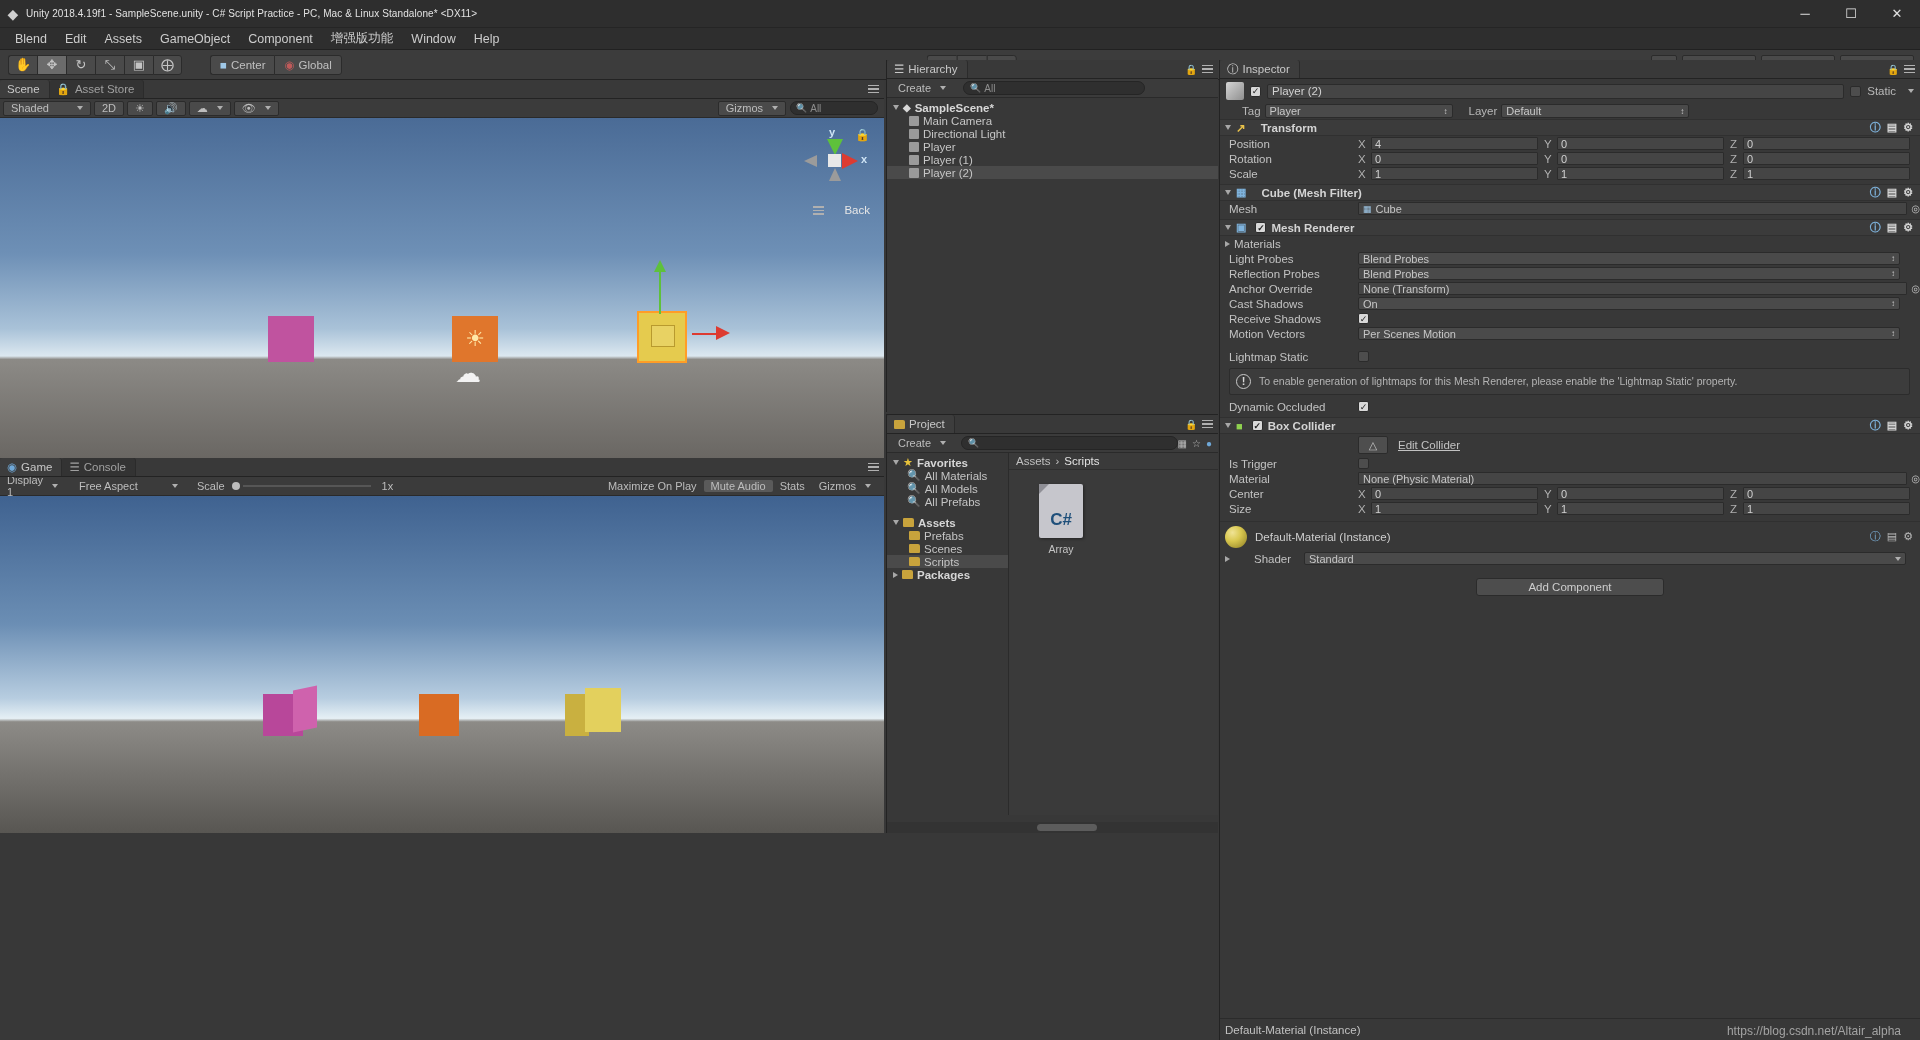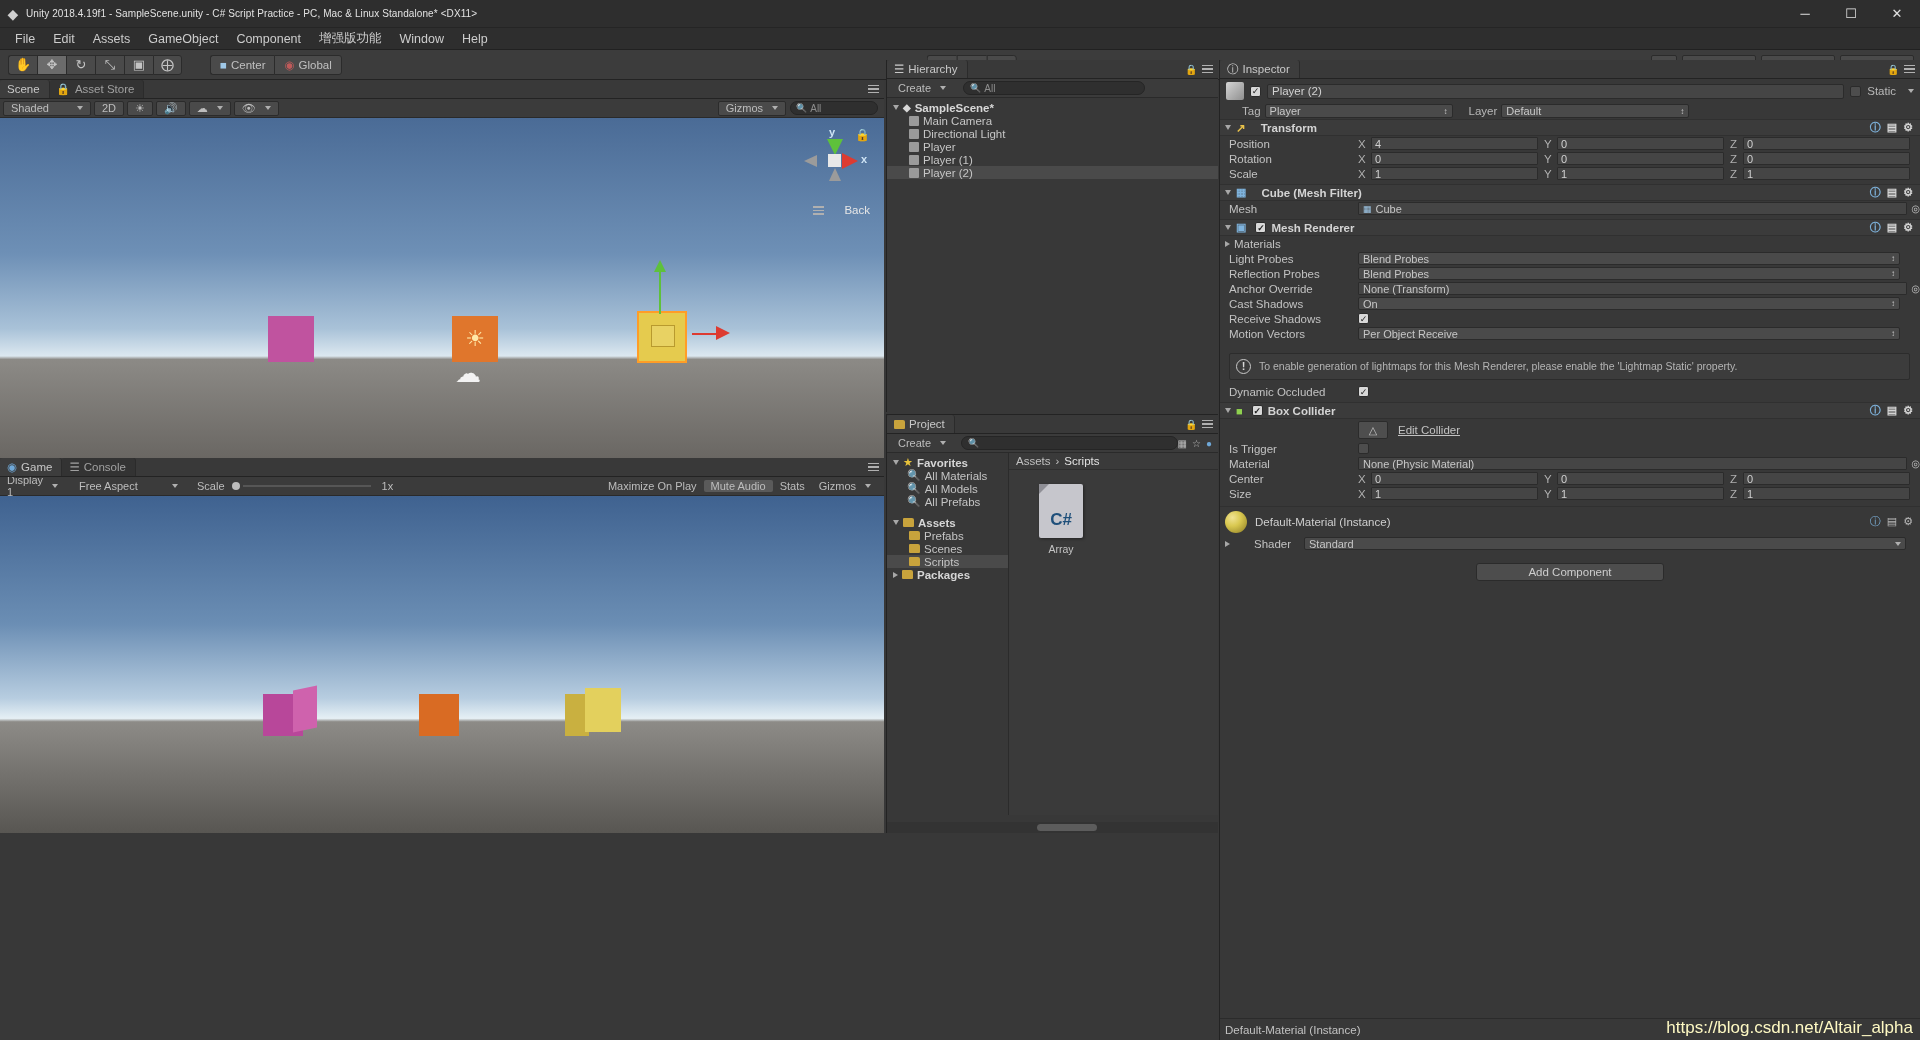--- a/index.html
+++ b/index.html
@@ -156,21 +156,21 @@
   .add-comp { width: 188px; height: 18px; margin: 12px auto; background: #4d4d4d; border: 1px solid #2b2b2b;
     border-radius: 3px; display: flex; align-items: center; justify-content: center;
     font-size: 11.5px; color: #cdcdcd; }
   .mat-header { height: 30px; display: flex; align-items: center; gap: 8px; padding-left: 5px;
     border-top: 1px solid #303030; }
   .mat-sphere { width: 22px; height: 22px; border-radius: 50%;
     background: radial-gradient(circle at 34% 30%, #f0e395 0%, #d9c850 40%, #8a7a22 100%); }
   .status-bar { position: absolute; left: 0; bottom: 0; height: 22px; width: 100%;
     background: #383838; border-top: 1px solid #2b2b2b; display: flex; align-items: center;
     padding-left: 5px; font-size: 11.5px; color: #c2c2c2; }
-  .watermark { position: absolute; right: 7px; bottom: 2px; font-size: 17px; color: #fef9c3; }
+  .watermark { position: absolute; right: 19px; bottom: 2px; font-size: 12px; color: #a3a3a3; }
 
   .folder { width: 11px; height: 9px; background: #c8a33c; border-radius: 1px 2px 1px 1px; flex-shrink: 0; }
   .cube-ico { width: 10px; height: 10px; background: #9a9a9a; border-radius: 1px; flex-shrink: 0; }
   .star { color: #e8c33a; font-size: 11px; }
   .magnify { color: #e0c040; font-size: 11px; }
   .arrowr { width: 0; height: 0; border-left: 5px solid #a8a8a8; border-top: 3.5px solid transparent;
     border-bottom: 3.5px solid transparent; flex-shrink: 0; }
   .arrowd { width: 0; height: 0; border-top: 5px solid #a8a8a8; border-left: 3.5px solid transparent;
     border-right: 3.5px solid transparent; flex-shrink: 0; }
   .scroll-h { position: absolute; left: 0; bottom: 0; height: 11px; width: 100%; background: #333; }
@@ -185,21 +185,21 @@
     <div class="title-icon">◆</div>
     <div class="title-text">Unity 2018.4.19f1 - SampleScene.unity - C# Script Practice - PC, Mac &amp; Linux Standalone* &lt;DX11&gt;</div>
     <div class="win-btns">
       <div class="win-btn">─</div>
       <div class="win-btn">☐</div>
       <div class="win-btn close">✕</div>
     </div>
   </div>
 
   <div class="menubar">
-    <div class="menu-item">File</div>
+    <div class="menu-item">Blend</div>
     <div class="menu-item">Edit</div>
     <div class="menu-item">Assets</div>
     <div class="menu-item">GameObject</div>
     <div class="menu-item">Component</div>
     <div class="menu-item">增强版功能</div>
     <div class="menu-item">Window</div>
     <div class="menu-item">Help</div>
   </div>
 
   <div class="toolbar">
@@ -712,25 +712,29 @@
             <span style="font-size:8px;">↕</span>
         </span>
       </div>
       <div class="prow">
         <span class="plabel">Receive Shadows</span>
         <span class="cbox">✓</span>
       </div>
       <div class="prow">
         <span class="plabel">Motion Vectors</span>
         <span class="wide">
-          <span>Per Object Receive</span>
+          <span>Per Scenes Motion</span>
             <span style="font-size:8px;">↕</span>
         </span>
       </div>
       <div style="height:8px;"></div>
+      <div class="prow">
+        <span class="plabel">Lightmap Static</span>
+        <span class="cbox off"></span>
+      </div>
       <div class="helpbox">
         <span class="warn-ico">!</span>
         <span>To enable generation of lightmaps for this Mesh Renderer, please enable the 'Lightmap Static' property.</span>
       </div>
       <div class="prow">
         <span class="plabel">Dynamic Occluded</span>
         <span class="cbox">✓</span>
       </div>
 
       <div class="comp-header" style="margin-top:3px;">

